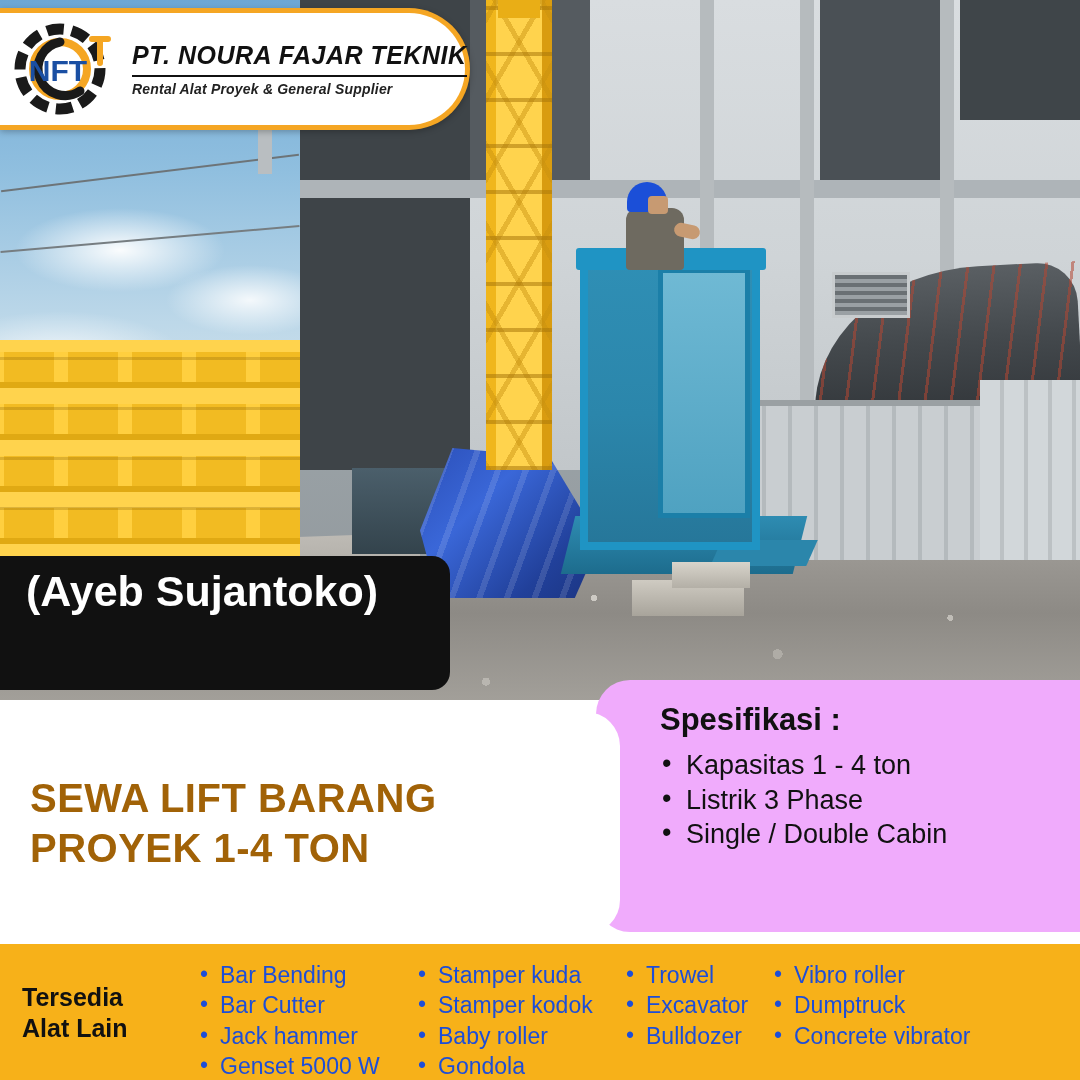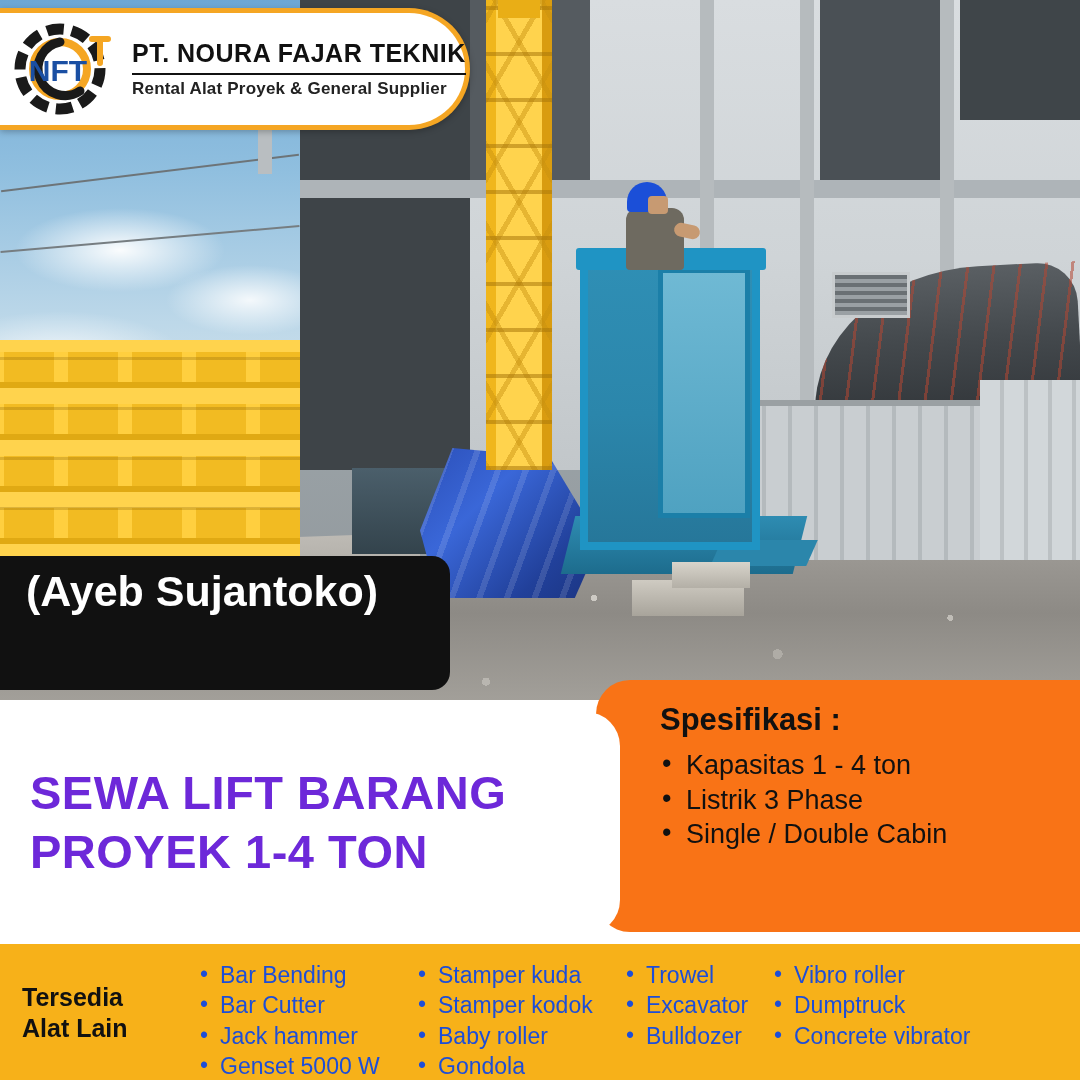--- a/index.html
+++ b/index.html
@@ -175,27 +175,27 @@
 
   
   .logo-badge {
     position:absolute; left:0; top:8px; width:470px; height:122px;
     background:#fff; border-radius:0 62px 62px 0;
     border:5px solid #f5a623; border-left:none;
     display:flex; align-items:center; gap:14px; padding-left:14px;
     box-shadow: 0 2px 6px rgba(0,0,0,.25);
   }
   .logo-mark { width:104px; height:104px; position:relative; flex:0 0 104px; }
-  .logo-text { padding-right:28px; }
+  .logo-text { padding-right:28px;font-style:italic; }
   .logo-title {
     font-size:25px; font-weight:bold; color:#111; letter-spacing:.5px;
     white-space:nowrap; font-family:"Liberation Sans", sans-serif;
   }
   .logo-sub {
-    font-size:17px; font-weight:bold; color:#222; 
+    font-size:14px; font-weight:bold; color:#222; 
     letter-spacing:.2px; white-space:nowrap;
   }
   .logo-rule { height:2px; background:#111; margin:5px 0 4px; }
 
   
   .phone-badge {
     position:absolute; left:0; top:556px; width:450px; height:134px;
     background:#111; border-radius:0 18px 18px 0;
     padding:10px 22px 12px 26px; z-index:6;
   }
@@ -210,25 +210,25 @@
   .mid {
     position:absolute; left:0; top:700px; width:1080px; height:244px; background:#fff;
   }
   .title-box {
     position:absolute; left:0; top:712px; width:620px; height:222px;
     background:#fff; border-radius:0 34px 34px 0;
     display:flex; flex-direction:column; justify-content:center; padding-left:30px;
     z-index:4;
   }
   .title-l1, .title-l2 {
-    font-size:47px; font-weight:bold; color:#6d28d9; letter-spacing:.5px; line-height:1.25;
+    font-size:40px; font-weight:bold; color:#a16207; letter-spacing:.5px; line-height:1.25;
   }
   .spec-box {
     position:absolute; left:596px; top:680px; width:484px; height:252px;
-    background:#f97316; border-radius:34px 0 0 34px; padding:22px 20px 20px 64px;
+    background:#f0abfc; border-radius:34px 0 0 34px; padding:22px 20px 20px 64px;
     z-index:3;
   }
   .spec-title { font-size:31px; font-weight:bold; color:#111; margin-bottom:10px; }
   .spec-list { list-style:none; }
   .spec-list li {
     font-size:27px; color:#111; line-height:1.28; position:relative; padding-left:26px;
   }
   .spec-list li::before {
     content:"•"; position:absolute; left:2px; top:-2px; font-size:27px;
   }

